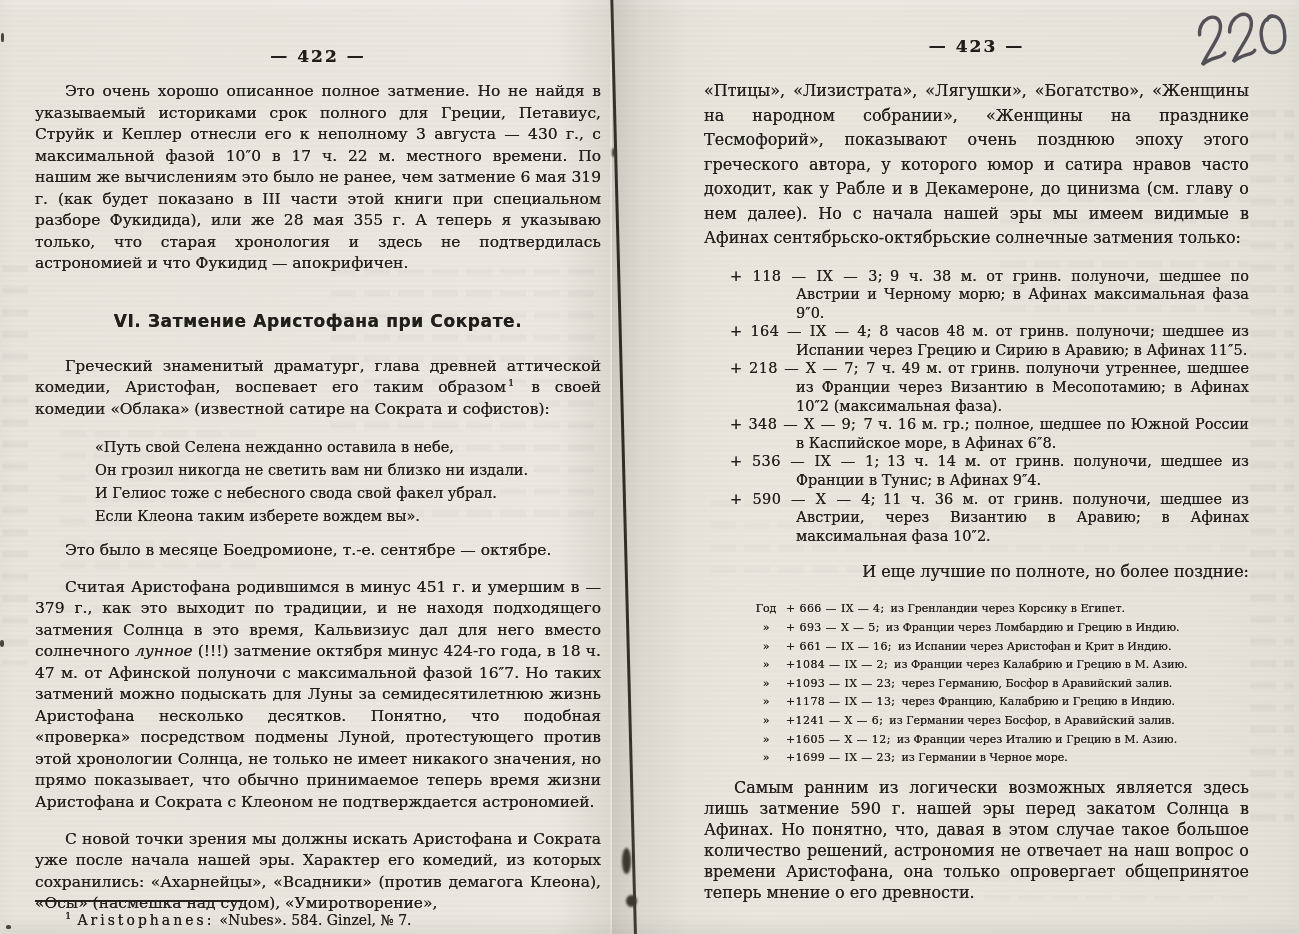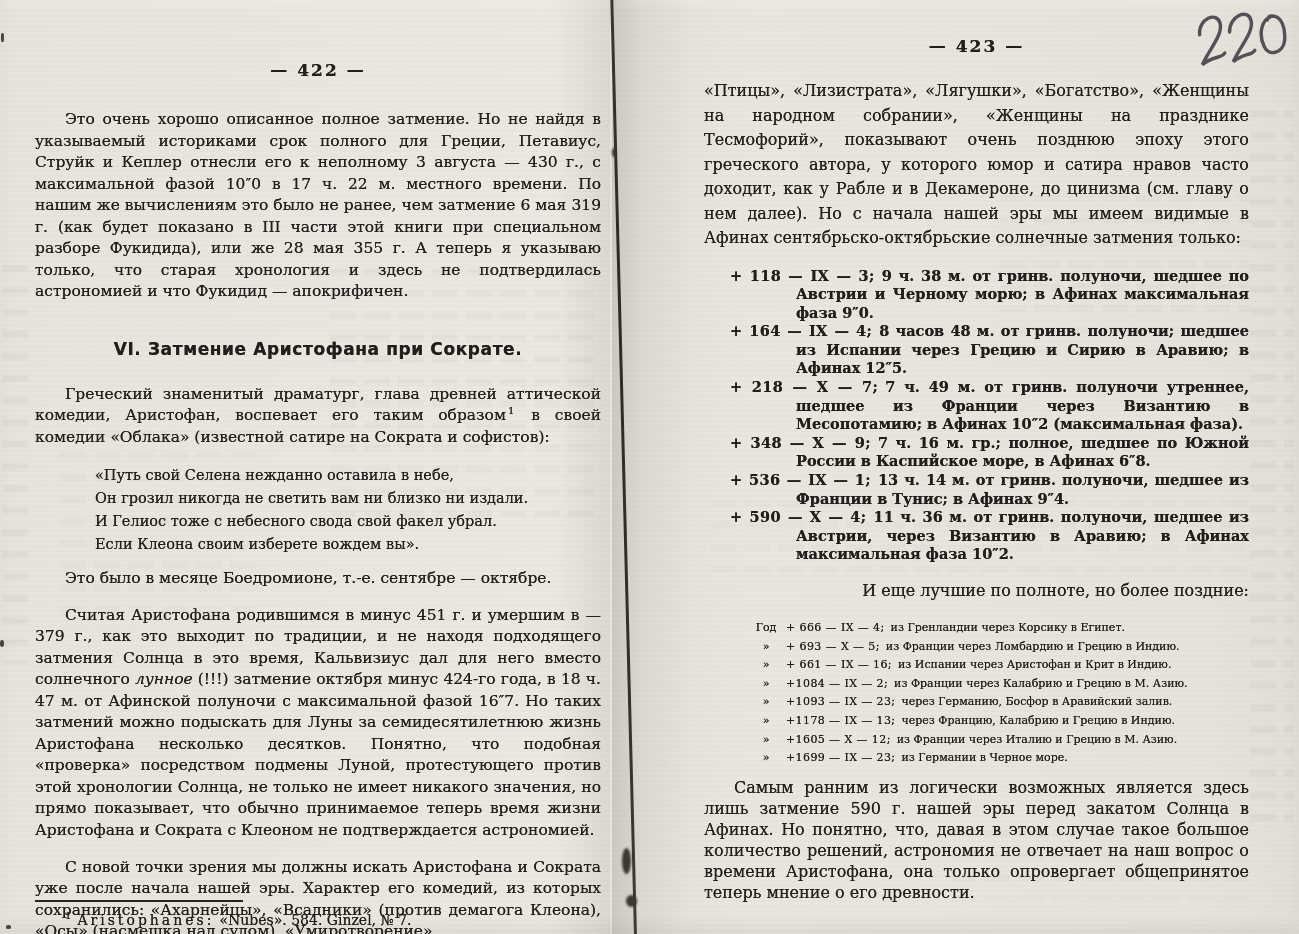--- a/index.html
+++ b/index.html
@@ -19,27 +19,27 @@
   .col{position:absolute;top:0;}
   #left-col{left:35px;width:566px;}
   #right-col{left:704px;width:545px;}
 
   .ink{ text-shadow:0 0 0.55px rgba(33,30,26,0.85); }
 
   .pagenum{
     text-align:center;font-weight:bold;font-size:17px;letter-spacing:2px;
     height:22px;
   }
-  #left-col .pagenum{margin-top:60px;}
+  #left-col .pagenum{margin-top:46px;}
   #right-col .pagenum{margin-top:36px;}
 
   .body-p{
     font-size:15.5px;line-height:21.5px;text-align:justify;text-indent:30px;
   }
-  #left-col .intro{margin-top:27px;}
+  #left-col .intro{margin-top:13px;}
 
   .section-heading{
     font-family:"DejaVu Sans", sans-serif;font-weight:bold;
     font-size:17px;letter-spacing:0.6px;text-align:center;
     margin-top:36px;height:24px;
   }
   #left-col .dramaturg{margin-top:21px;}
 
   .verse{
     margin-top:12px;margin-left:60px;
@@ -49,21 +49,21 @@
   .calvisius{margin-top:0px;}
   .newview{margin-top:7px;}
 
   .footnote-block{position:absolute;left:0;top:900px;width:566px;}
   .footnote-rule{width:208px;border-top:2.2px solid #26231f;margin-bottom:9px;}
   .footnote-text{font-size:14px;line-height:18px;padding-left:28px;}
   .fn-author{letter-spacing:3px;margin:0 5px 0 4px;}
 
   
   .comedies{margin-top:21px;font-size:16px;line-height:24.5px;text-indent:0;}
-  .eclipse-list{margin-top:5px;font-weight:bold;}
+  .eclipse-list{margin-top:5px;}
   .entry{
     font-size:14.5px;line-height:18.6px;text-align:justify;
     padding-left:92px;text-indent:-66px;
   }
   .elabel{margin-right:7px;letter-spacing:0.4px;white-space:nowrap;}
   .later-intro{margin-top:15px;font-size:16px;line-height:24px;text-indent:26px;text-align:right;}
   .year-list{margin-top:9px;padding-left:42px;}
   .yrow{font-size:11px;line-height:18.6px;white-space:nowrap;}
   .yprefix{display:inline-block;width:40px;text-align:center;}
   .ylabel{margin-right:6px;letter-spacing:0.4px;}
@@ -145,21 +145,21 @@
     <p class="body-p intro">Это очень хорошо описанное полное затмение. Но не найдя в указываемый историками срок полного для Греции, Петавиус, Струйк и Кеплер отнесли его к неполному 3 августа — 430 г., с максимальной фазой 10″0 в 17 ч. 22 м. местного времени. По нашим же вычислениям это было не ранее, чем затмение 6 мая 319 г. (как будет показано в III части этой книги при специальном разборе Фукидида), или же 28 мая 355 г. А теперь я указываю только, что старая хронология и здесь не подтвердилась астрономией и что Фукидид — апокрифичен.</p>
 
     <div class="section-heading">VI. Затмение Аристофана при Сократе.</div>
 
     <p class="body-p dramaturg"><span>Греческий знаменитый драматург, глава древней аттической комедии, Аристофан, воспевает его таким образом</span><sup class="fnref">1</sup> <span>в своей комедии «Облака» (известной сатире на Сократа и софистов):</span></p>
 
     <div class="verse">
       <div>«Путь свой Селена нежданно оставила в небе,</div>
       <div>Он грозил никогда не светить вам ни близко ни издали.</div>
       <div>И Гелиос тоже с небесного свода свой факел убрал.</div>
-      <div>Если Клеона своим изберете вождем вы».</div>
+      <div>Если Клеона таким изберете вождем вы».</div>
     </div>
 
     <p class="body-p boedromion">Это было в месяце Боедромионе, т.-е. сентябре — октябре.</p>
 
     <p class="body-p calvisius"><span>Считая Аристофана родившимся в минус 451 г. и умершим в — 379 г., как это выходит по традиции, и не находя подходящего затмения Солнца в это время, Кальвизиус дал для него вместо солнечного</span> <span class="it">лунное</span> <span>(!!!) затмение октября минус 424-го года, в 18 ч. 47 м. от Афинской полуночи с максимальной фазой 16″7. Но таких затмений можно подыскать для Луны за семидесятилетнюю жизнь Аристофана несколько десятков. Понятно, что подобная «проверка» посредством подмены Луной, протестующего против этой хронологии Солнца, не только не имеет никакого значения, но прямо показывает, что обычно принимаемое теперь время жизни Аристофана и Сократа с Клеоном не подтверждается астрономией.</span></p>
 
     <p class="body-p newview">С новой точки зрения мы должны искать Аристофана и Сократа уже после начала нашей эры. Характер его комедий, из которых сохранились: «Ахарнейцы», «Всадники» (против демагога Клеона), «Осы» (насмешка над судом), «Умиротворение»,</p>
 
     <div class="footnote-block">
       <div class="footnote-rule"></div>
@@ -167,36 +167,37 @@
     </div>
   </div>
 
   <div class="col ink" id="right-col">
     <div class="pagenum">— 423 —</div>
 
     <p class="body-p comedies">«Птицы», «Лизистрата», «Лягушки», «Богатство», «Женщины на народном собрании», «Женщины на празднике Тесмофорий», показывают очень позднюю эпоху этого греческого автора, у которого юмор и сатира нравов часто доходит, как у Рабле и в Декамероне, до цинизма (см. главу о нем далее). Но с начала нашей эры мы имеем видимые в Афинах сентябрьско-октябрьские солнечные затмения только:</p>
 
     <div class="eclipse-list">
       <div class="entry"><span class="elabel">+ 118 — IX — 3;</span><span>9 ч. 38 м. от гринв. полуночи, шедшее по Австрии и Черному морю; в Афинах максимальная фаза 9″0.</span></div>
-      <div class="entry"><span class="elabel">+ 164 — IX — 4;</span><span>8 часов 48 м. от гринв. полуночи; шедшее из Испании через Грецию и Сирию в Аравию; в Афинах 12″5.</span></div>
+      <div class="entry"><span class="elabel">+ 164 — IX — 4;</span><span>8 часов 48 м. от гринв. полуночи; шедшее из Испании через Грецию и Сирию в Аравию; в Афинах 11″5.</span></div>
       <div class="entry"><span class="elabel">+ 218 — X — 7;</span><span>7 ч. 49 м. от гринв. полуночи утреннее, шедшее из Франции через Византию в Месопотамию; в Афинах 10″2 (максимальная фаза).</span></div>
       <div class="entry"><span class="elabel">+ 348 — X — 9;</span><span>7 ч. 16 м. гр.; полное, шедшее по Южной России в Каспийское море, в Афинах 6″8.</span></div>
       <div class="entry"><span class="elabel">+ 536 — IX — 1;</span><span>13 ч. 14 м. от гринв. полуночи, шедшее из Франции в Тунис; в Афинах 9″4.</span></div>
       <div class="entry"><span class="elabel">+ 590 — X — 4;</span><span>11 ч. 36 м. от гринв. полуночи, шедшее из Австрии, через Византию в Аравию; в Афинах максимальная фаза 10″2.</span></div>
     </div>
 
     <p class="later-intro">И еще лучшие по полноте, но более поздние:</p>
 
     <div class="year-list">
       <div class="yrow"><span class="yprefix">Год</span><span class="ylabel">+ 666 — IX — 4;</span><span>из Гренландии через Корсику в Египет.</span></div>
       <div class="yrow"><span class="yprefix">»</span><span class="ylabel">+ 693 — X — 5;</span><span>из Франции через Ломбардию и Грецию в Индию.</span></div>
       <div class="yrow"><span class="yprefix">»</span><span class="ylabel">+ 661 — IX — 16;</span><span>из Испании через Аристофан и Крит в Индию.</span></div>
       <div class="yrow"><span class="yprefix">»</span><span class="ylabel">+1084 — IX — 2;</span><span>из Франции через Калабрию и Грецию в М. Азию.</span></div>
       <div class="yrow"><span class="yprefix">»</span><span class="ylabel">+1093 — IX — 23;</span><span>через Германию, Босфор в Аравийский залив.</span></div>
       <div class="yrow"><span class="yprefix">»</span><span class="ylabel">+1178 — IX — 13;</span><span>через Францию, Калабрию и Грецию в Индию.</span></div>
+      <div class="yrow"><span class="yprefix">»</span><span class="ylabel">+1241 — X — 6;</span><span>из Германии через Босфор, в Аравийский залив.</span></div>
       <div class="yrow"><span class="yprefix">»</span><span class="ylabel">+1605 — X — 12;</span><span>из Франции через Италию и Грецию в М. Азию.</span></div>
       <div class="yrow"><span class="yprefix">»</span><span class="ylabel">+1699 — IX — 23;</span><span>из Германии в Черное море.</span></div>
     </div>
 
     <p class="conclusion">Самым ранним из логически возможных является здесь лишь затмение 590 г. нашей эры перед закатом Солнца в Афинах. Но понятно, что, давая в этом случае такое большое количество решений, астрономия не отвечает на наш вопрос о времени Аристофана, она только опровергает общепринятое теперь мнение о его древности.</p>
   </div>
 
 </div>
 
 </body></html>

